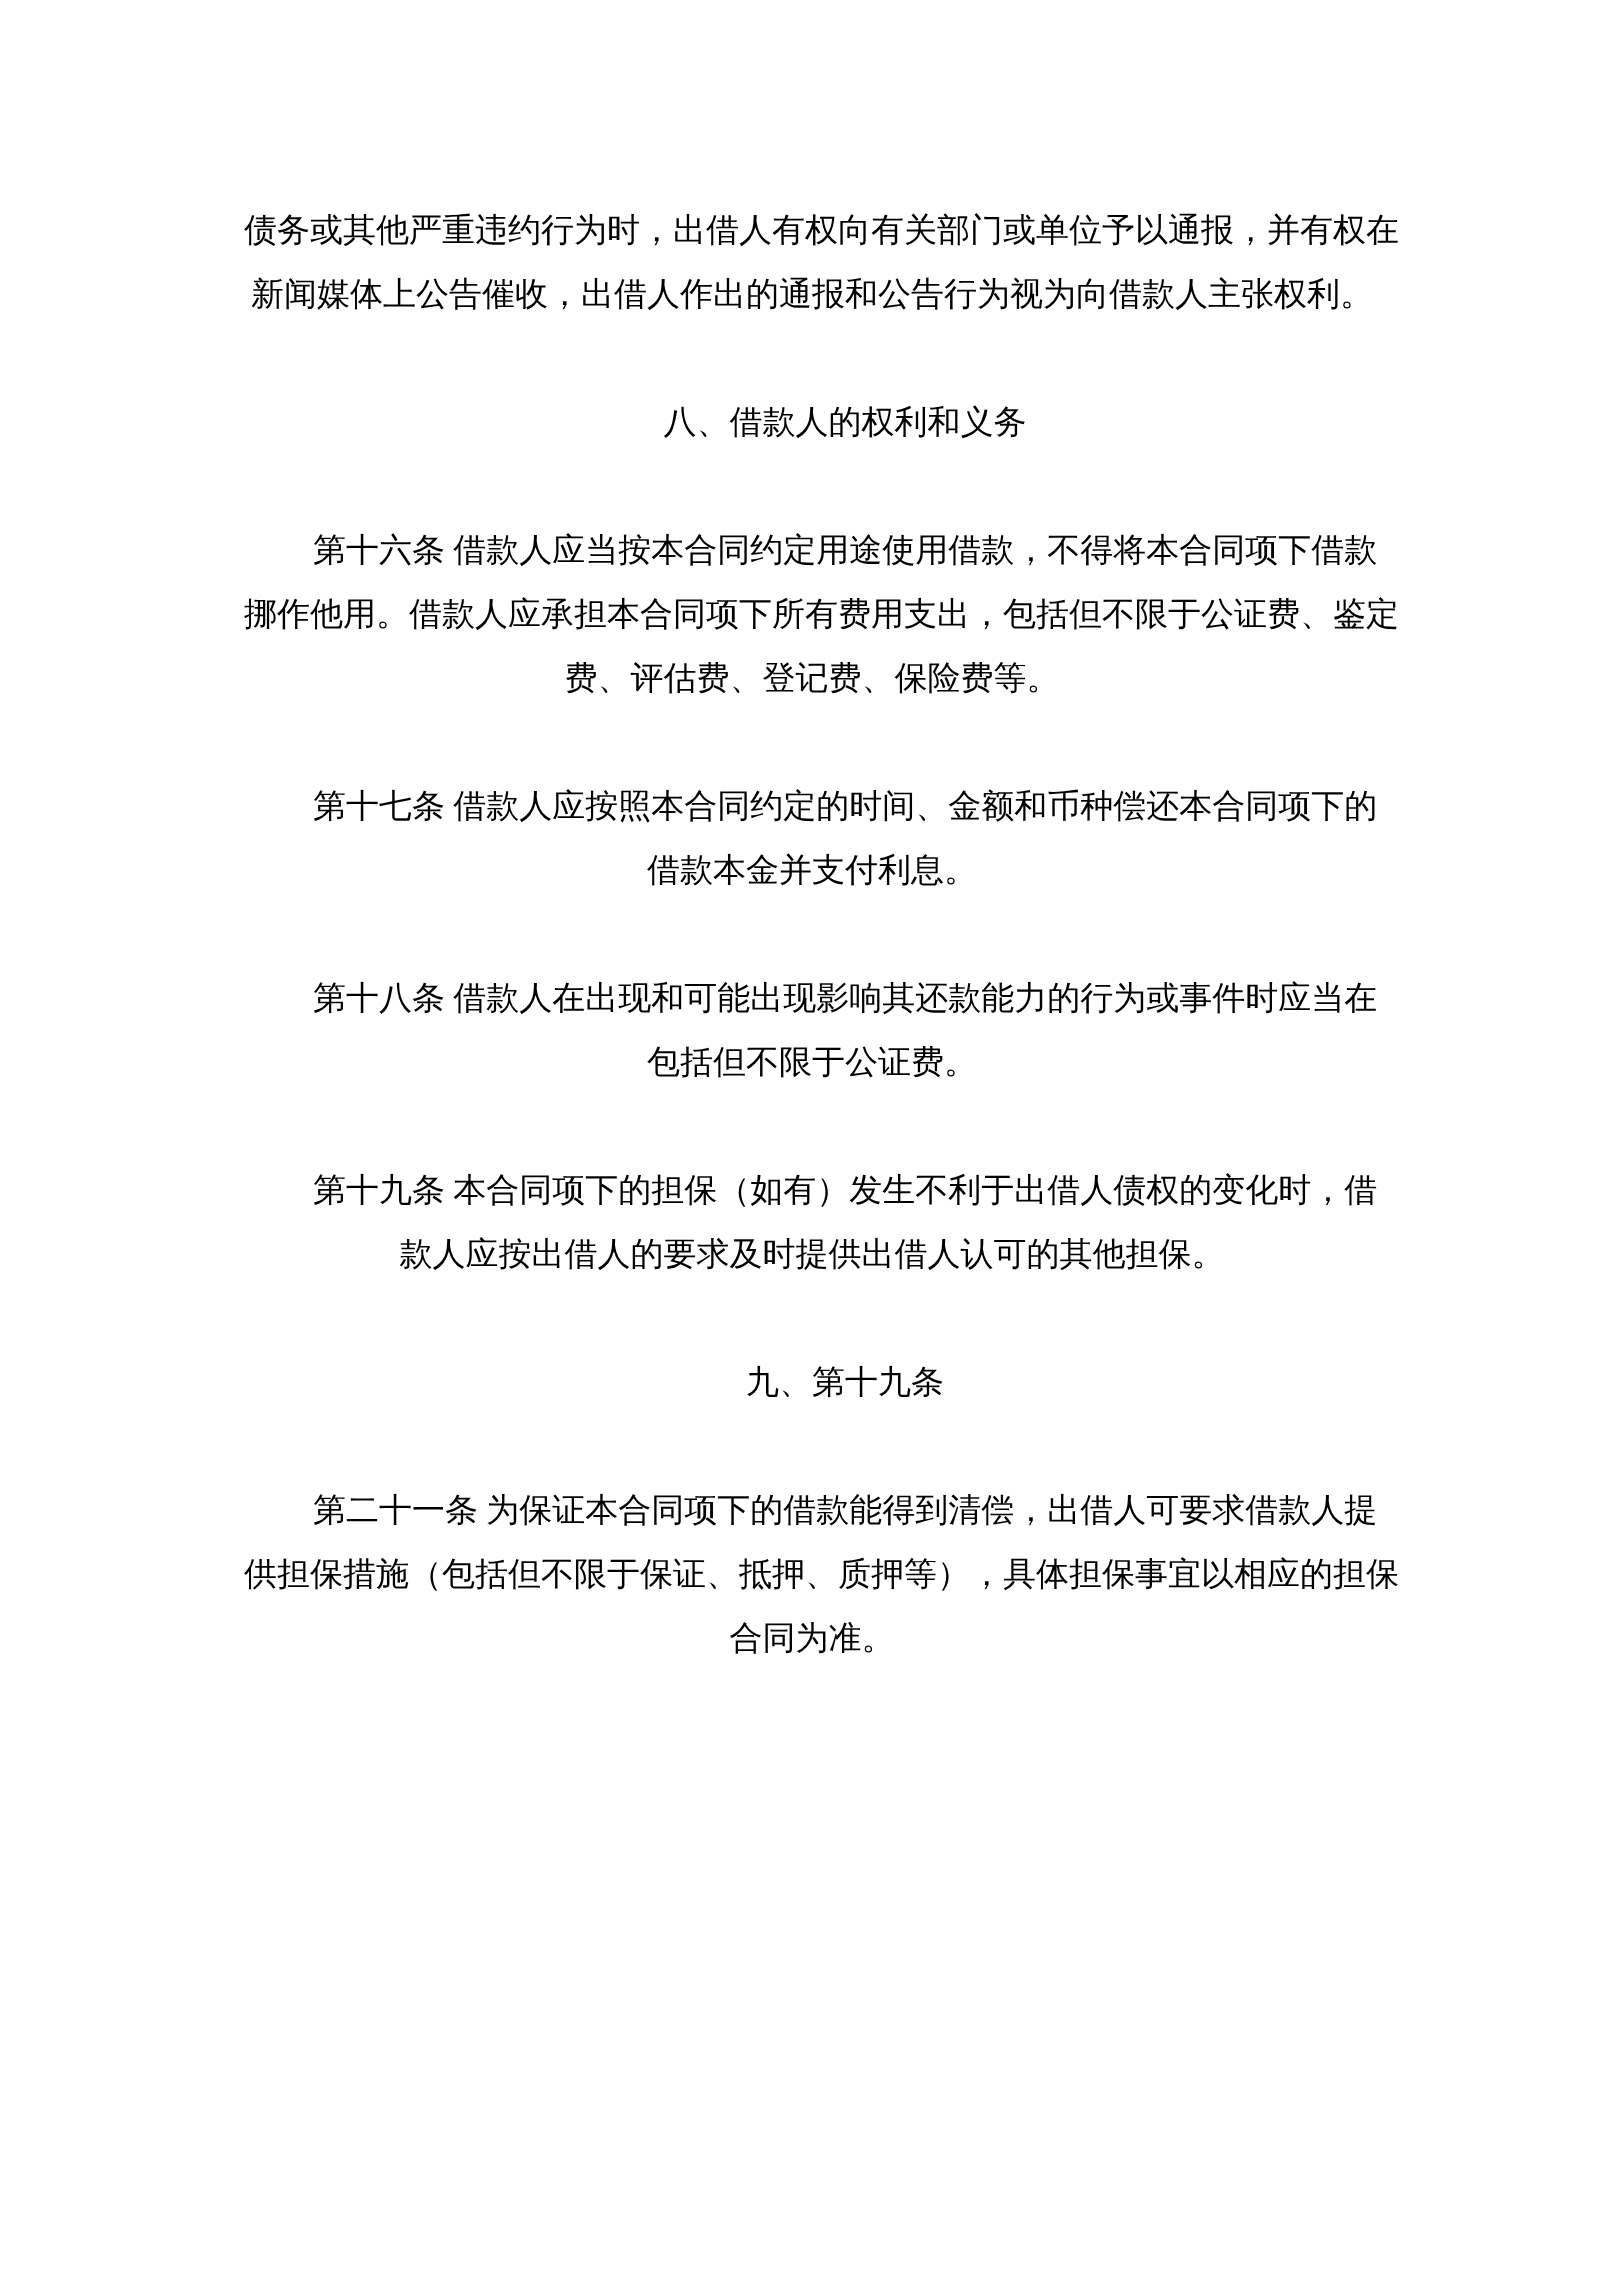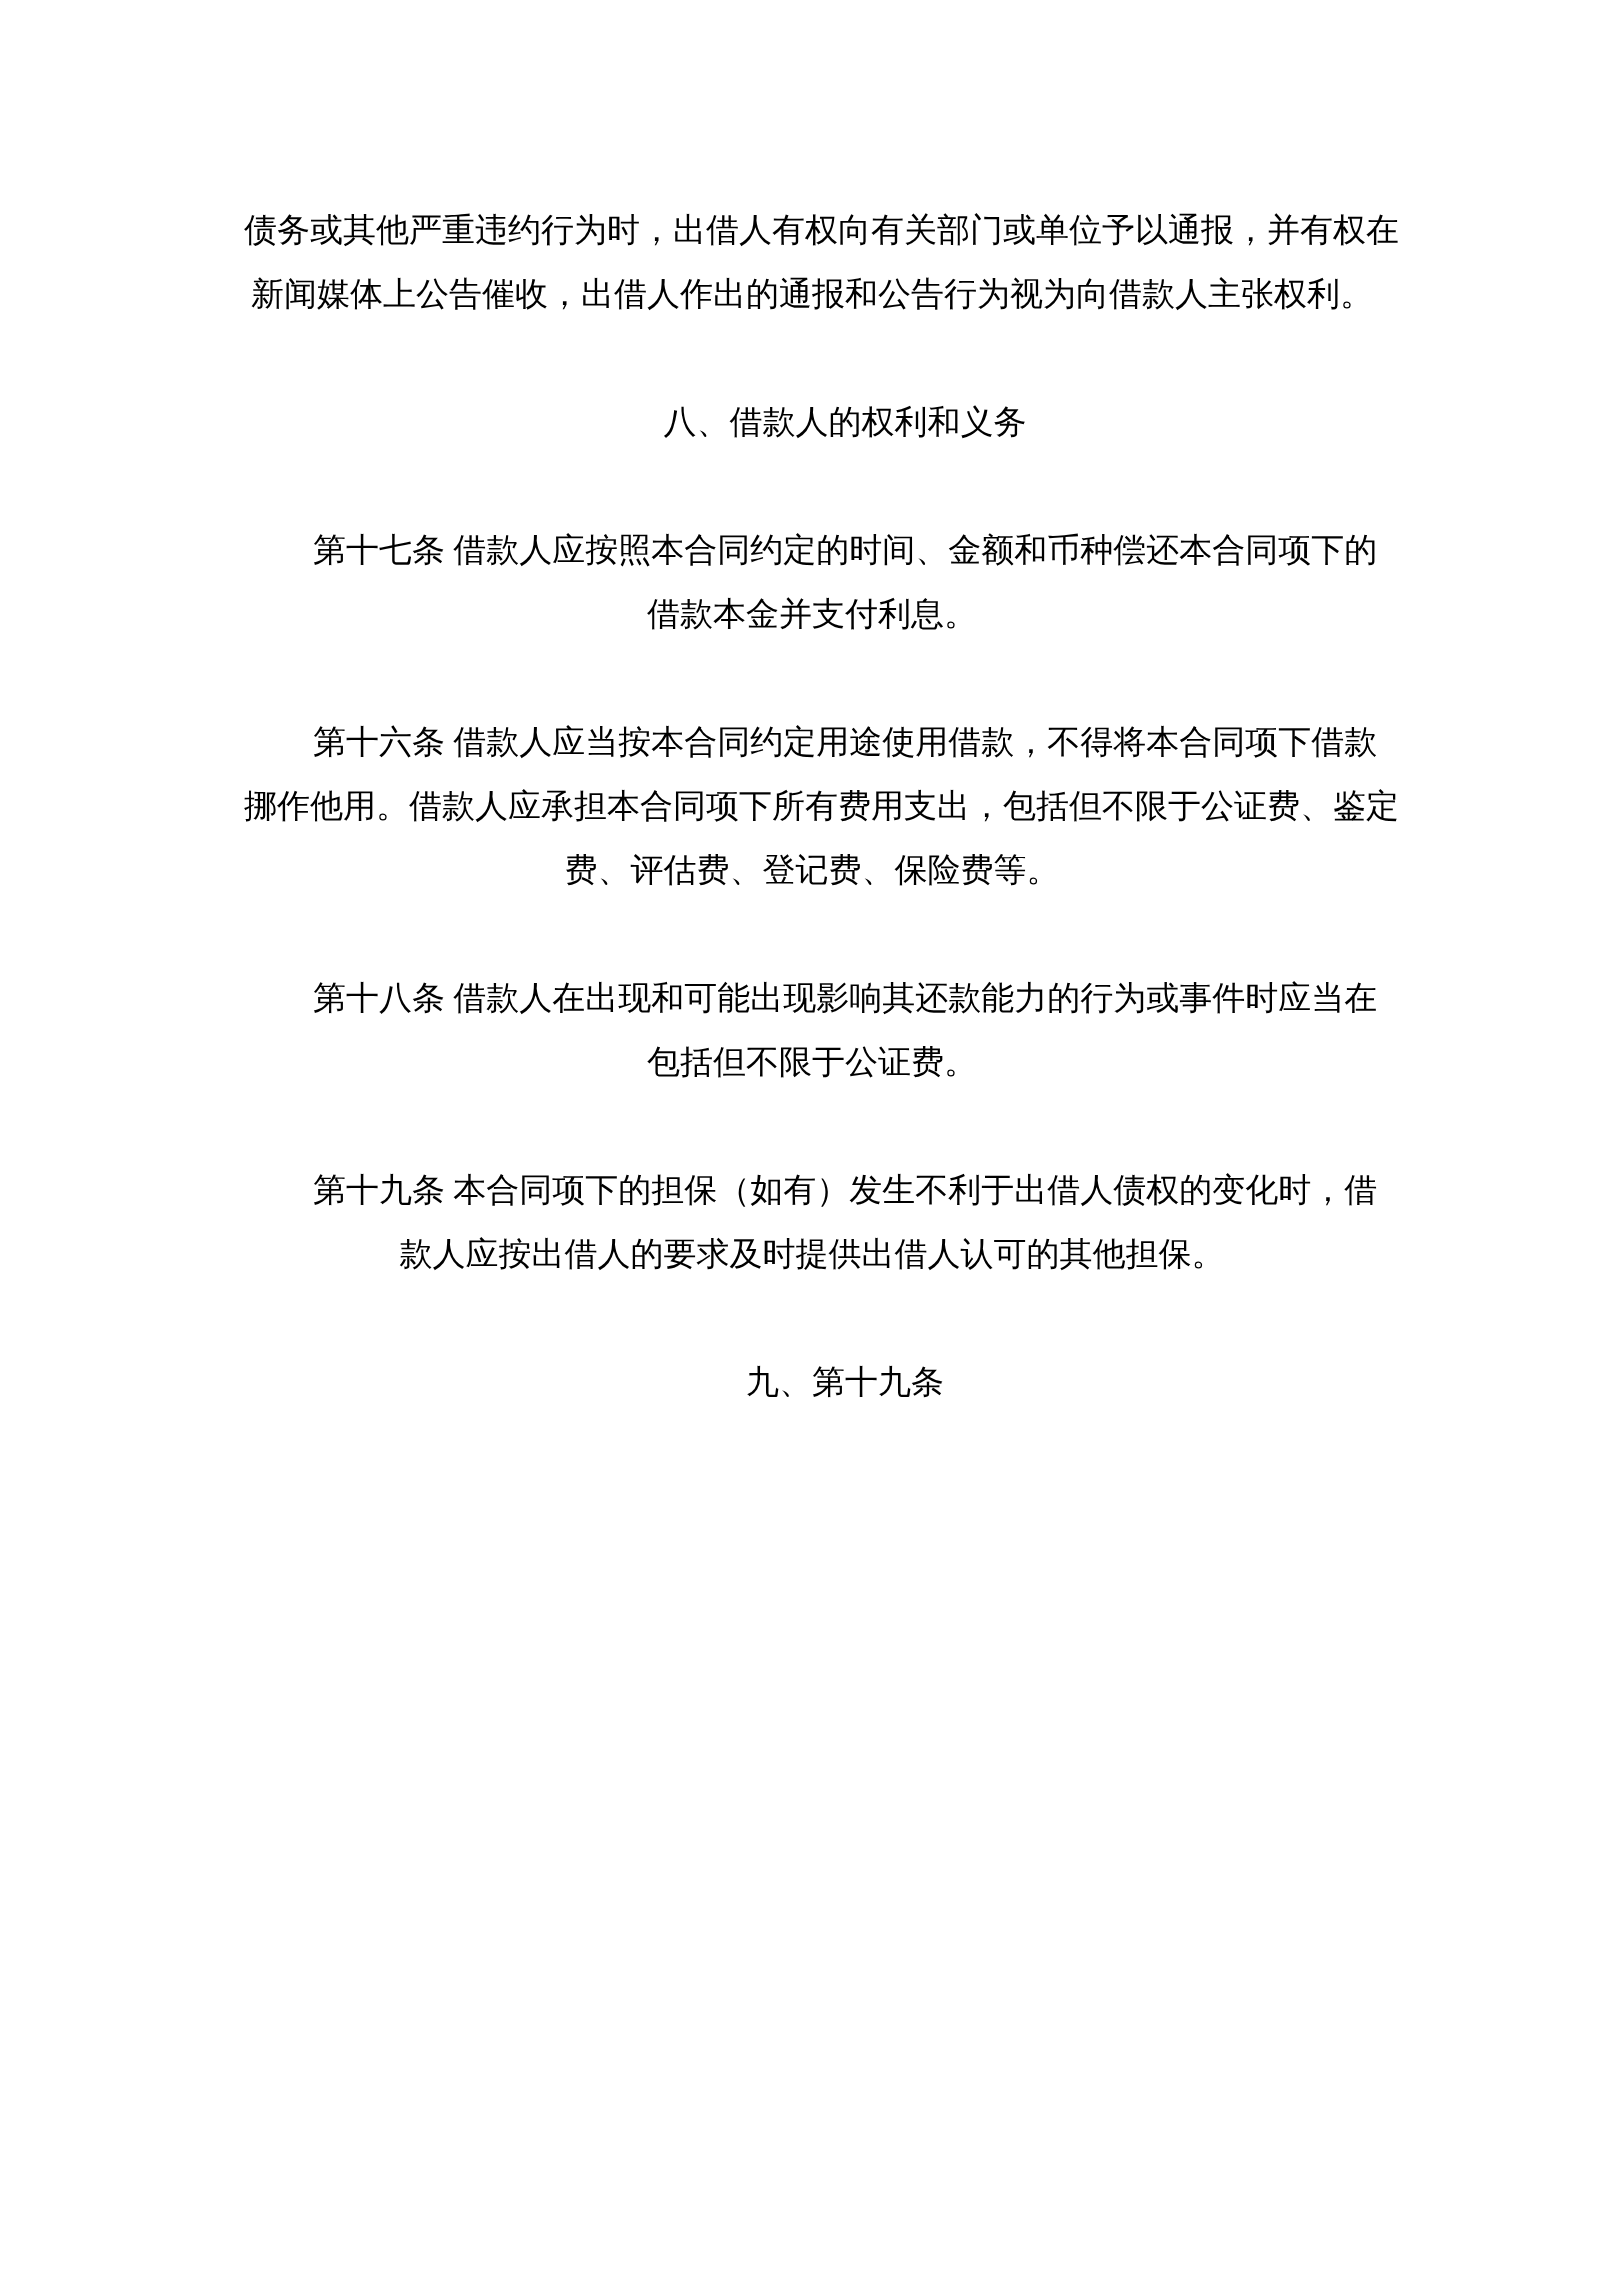--- a/index.html
+++ b/index.html
@@ -34,24 +34,27 @@
     text-align: center;
   }
 </style>
 </head>
 <body style="background: rgb(255, 255, 255); color: rgb(0, 0, 0);">
 
 <div class="doc">
   <div class="block">债务或其他严重违约行为时，出借人有权向有关部门或单位予以通报，并有权在
 新闻媒体上公告催收，出借人作出的通报和公告行为视为向借款人主张权利。</div>
   <div class="block">　　八、借款人的权利和义务</div>
-  <div class="block">　　第十七条 借款人应按照本合同约定的时间、金额和币种偿还本合同项下的
-借款本金并支付利息。</div>
   <div class="block">　　第十六条 借款人应当按本合同约定用途使用借款，不得将本合同项下借款
 挪作他用。借款人应承担本合同项下所有费用支出，包括但不限于公证费、鉴定
 费、评估费、登记费、保险费等。</div>
+  <div class="block">　　第十七条 借款人应按照本合同约定的时间、金额和币种偿还本合同项下的
+借款本金并支付利息。</div>
   <div class="block">　　第十八条 借款人在出现和可能出现影响其还款能力的行为或事件时应当在
 包括但不限于公证费。</div>
   <div class="block">　　第十九条 本合同项下的担保（如有）发生不利于出借人债权的变化时，借
 款人应按出借人的要求及时提供出借人认可的其他担保。</div>
   <div class="block">　　九、第十九条</div>
+  <div class="block">　　第二十一条 为保证本合同项下的借款能得到清偿，出借人可要求借款人提
+供担保措施（包括但不限于保证、抵押、质押等），具体担保事宜以相应的担保
+合同为准。</div>
 </div>
 
 
 </body></html>

